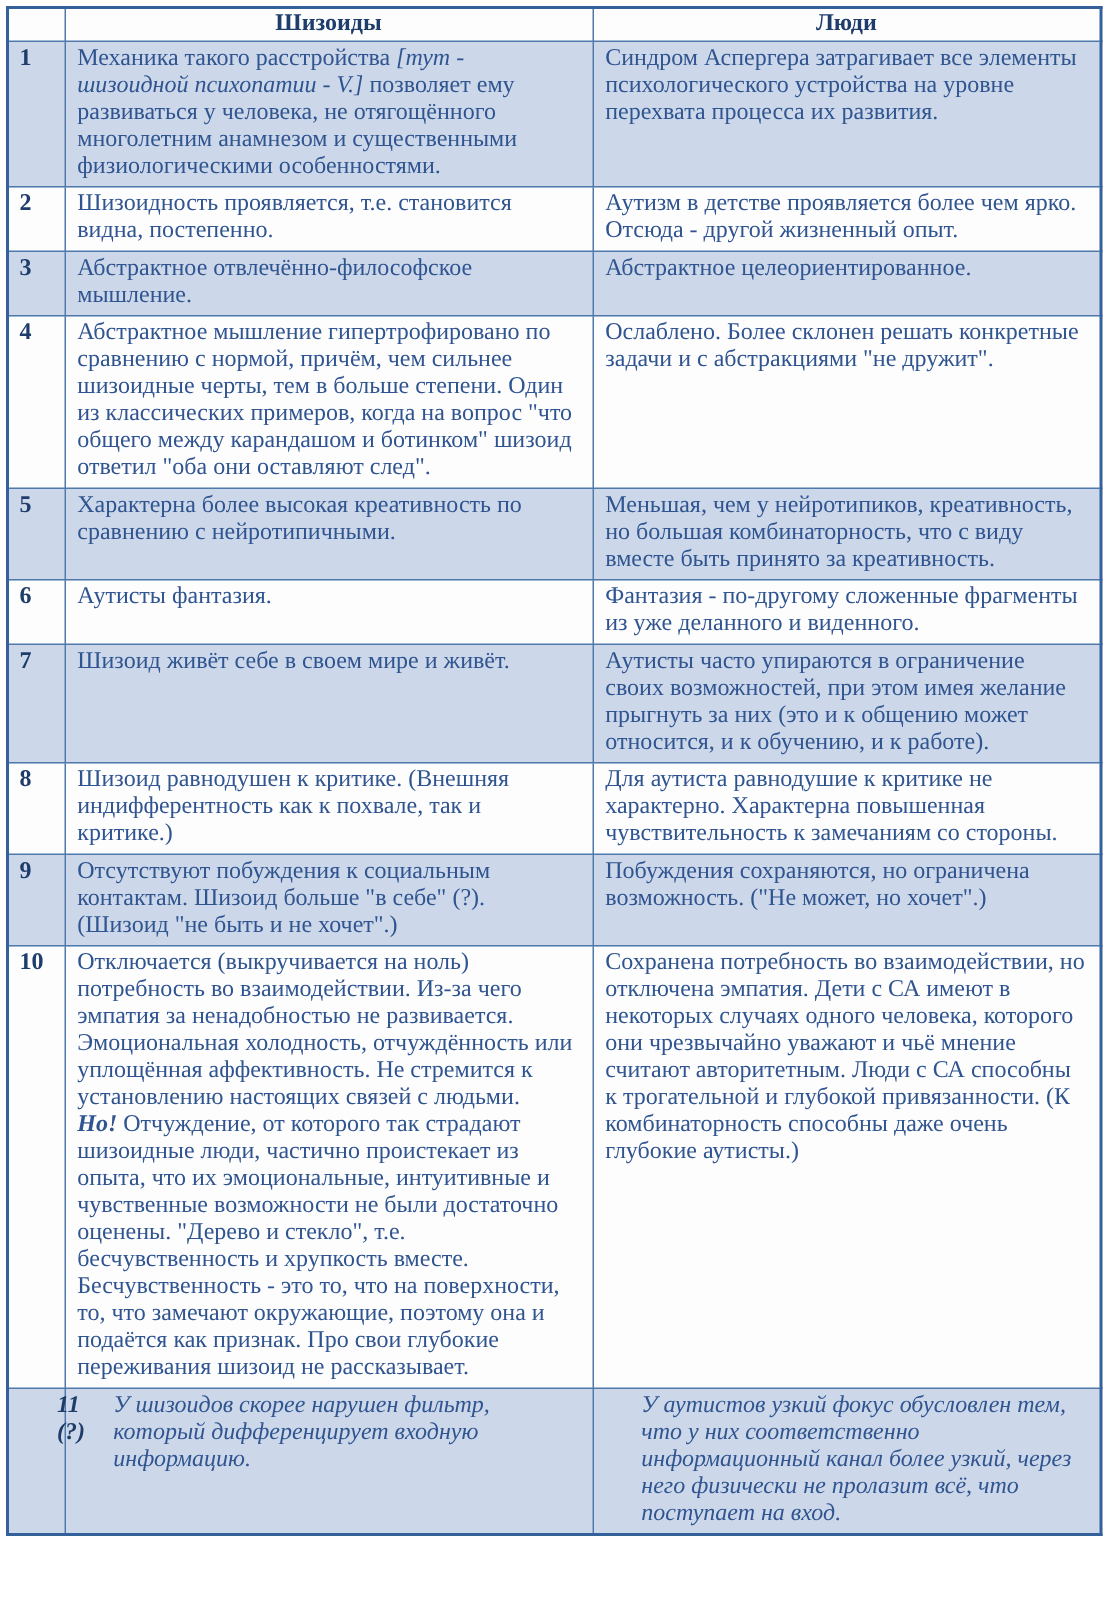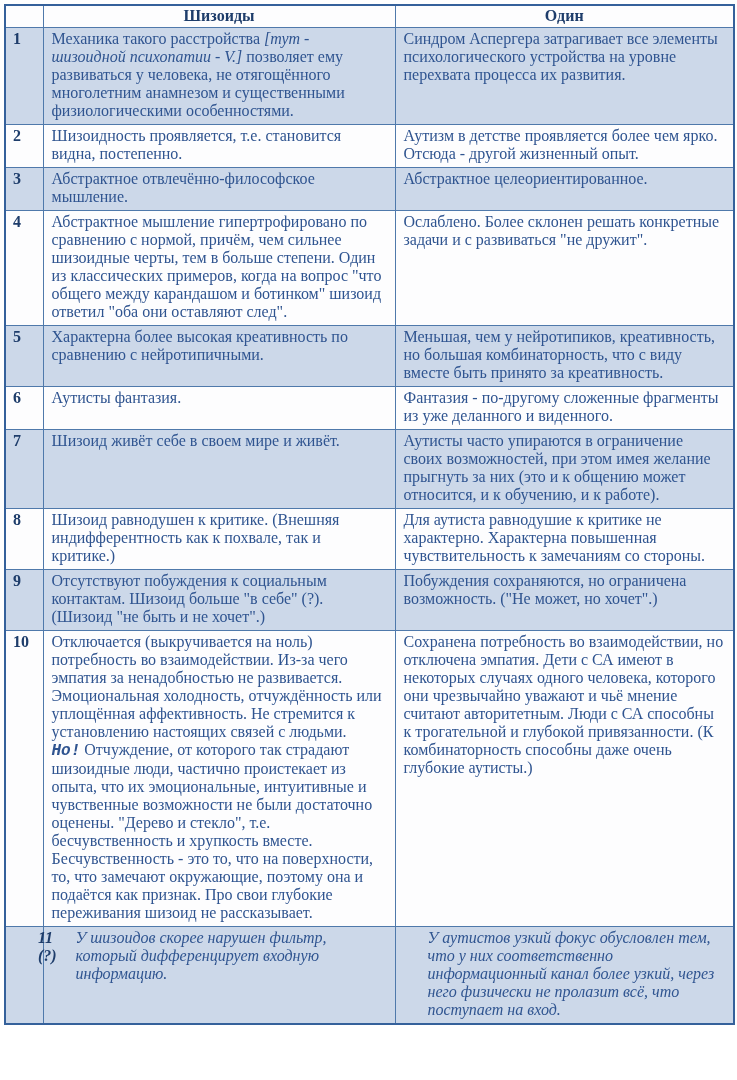--- a/index.html
+++ b/index.html
@@ -46,37 +46,37 @@
   td.text {
     padding: 2px 8px 4px 8px;
     white-space: pre-line;
     margin-top: 13px;
   }
   tr.shaded td { background: #ccd8e9; }
   tr.plain  td { background: #fdfdfe; }
   tr.italic-row td { font-style: italic; padding-left: 32px; }
   .seg-n  { font-style: inherit; }
   .seg-i  { font-style: italic; }
-  .seg-bi { font-style: italic; font-weight: bold; font-family: Liberation Mono, monospace; }
+  .seg-bi { font-style: italic; font-weight: bold; }
 </style>
 </head>
 <body>
 
 <div class="page">
   <table class="cmp">
     <colgroup>
       <col style="width:38px">
       <col style="width:352px">
       <col style="width:339px">
     </colgroup>
     <thead>
       <tr>
         <th></th>
         <th>Шизоиды</th>
-        <th>Один</th>
+        <th>Люди</th>
       </tr>
     </thead>
     <tbody>
   <tr class="shaded">
     <td class="num">1</td>
     <td class="text"><span class="seg-n">Механика такого расстройства </span><span class="seg-i">[тут - шизоидной психопатии - V.]</span><span class="seg-n"> позволяет ему развиваться у человека, не отягощённого многолетним анамнезом и существенными физиологическими особенностями.</span></td>
     <td class="text"><span class="seg-n">Синдром Аспергера затрагивает все элементы психологического устройства на уровне перехвата процесса их развития.</span></td>
   </tr>
 
   <tr class="plain">
@@ -87,21 +87,21 @@
 
   <tr class="shaded">
     <td class="num">3</td>
     <td class="text"><span class="seg-n">Абстрактное отвлечённо-философское мышление.</span></td>
     <td class="text"><span class="seg-n">Абстрактное целеориентированное.</span></td>
   </tr>
 
   <tr class="plain">
     <td class="num">4</td>
     <td class="text"><span class="seg-n">Абстрактное мышление гипертрофировано по сравнению с нормой, причём, чем сильнее шизоидные черты, тем в больше степени. Один из классических примеров, когда на вопрос "что общего между карандашом и ботинком" шизоид ответил "оба они оставляют след".</span></td>
-    <td class="text"><span class="seg-n">Ослаблено. Более склонен решать конкретные задачи и с развиваться "не дружит".</span></td>
+    <td class="text"><span class="seg-n">Ослаблено. Более склонен решать конкретные задачи и с абстракциями "не дружит".</span></td>
   </tr>
 
   <tr class="shaded">
     <td class="num">5</td>
     <td class="text"><span class="seg-n">Характерна более высокая креативность по сравнению с нейротипичными.</span></td>
     <td class="text"><span class="seg-n">Меньшая, чем у нейротипиков, креативность, но большая комбинаторность, что с виду вместе быть принято за креативность.</span></td>
   </tr>
 
   <tr class="plain">
     <td class="num">6</td>

